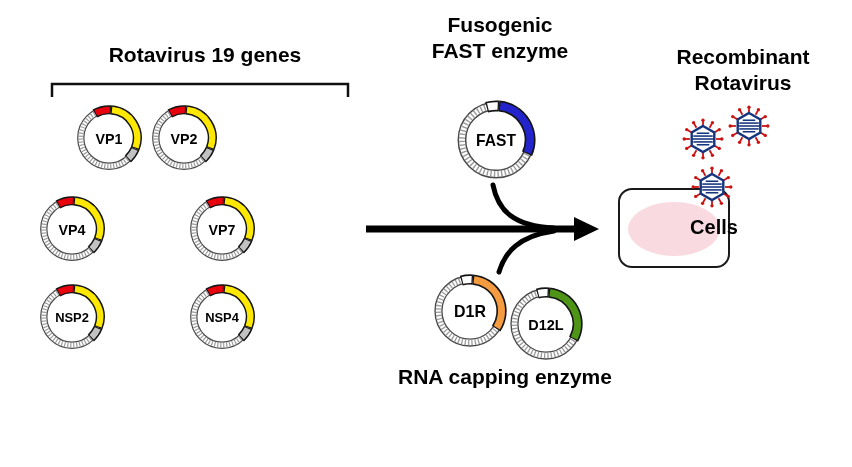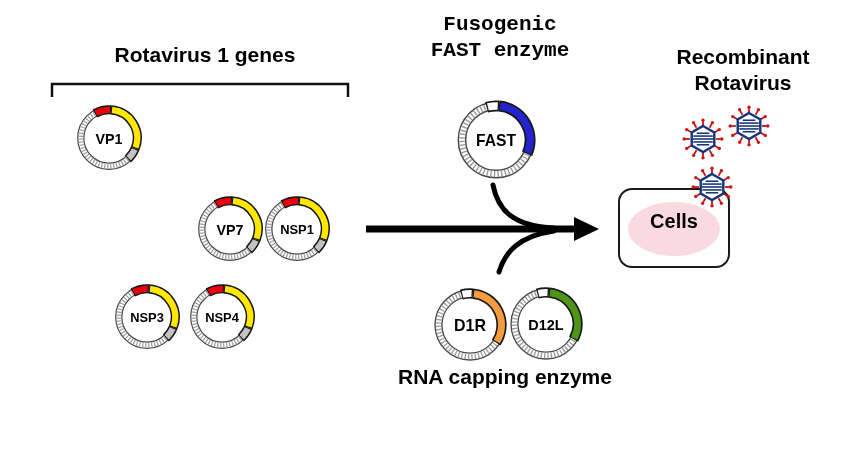--- a/index.html
+++ b/index.html
@@ -13,131 +13,145 @@
   .virus{position:absolute;}
   .cells-box{
     position:absolute;left:618px;top:188px;width:112px;height:80px;
     background:#ffffff;border:2.2px solid #1a1a1a;border-radius:14px;box-sizing:border-box;
   }
   .cell-body{
     position:absolute;left:8px;top:12px;width:92px;height:54px;
     border-radius:50%;
   }
   .cells-label{
-    position:absolute;left:0;top:20px;width:100%;text-align:center;
-    font-weight:bold;font-size:20px;
+    position:absolute;left:0;top:26px;width:100%;text-align:center;
+    font-weight:bold;font-size:20px;padding-left:40px;
   }
   .overlay{position:absolute;left:0;top:0;pointer-events:none;}
 </style>
 </head>
 <body>
 
 <div class="canvas">
 
   <svg class="overlay" width="852" height="467" viewBox="0 0 852 467">
     <path d="M 52 97 L 52 84 L 348 84 L 348 97" fill="none" stroke="#111" stroke-width="2.5"></path>
     <line x1="366" y1="229" x2="576" y2="229" stroke="#000" stroke-width="7"></line>
     <polygon points="574,217 599,229 574,241" fill="#000"></polygon>
     <path d="M 493 185 C 498 211, 514 226, 554 228" fill="none" stroke="#000" stroke-width="5" stroke-linecap="round"></path>
     <path d="M 499 272 C 505 252, 519 236, 554 231" fill="none" stroke="#000" stroke-width="5" stroke-linecap="round"></path>
   </svg>
 
-  <div class="abs h1" style="left:55px;top:42px;width:300px;">Rotavirus 1 genes</div>
+  <div class="abs h1" style="left:55px;top:42px;width:300px;">Rotavirus 19 genes</div>
 
   <div class="plasmid" style="left:75px;top:104px;width:68px;height:68px;">
       <svg viewBox="0 0 100 100" style="width:100%;height:100%;display:block">
         <circle cx="50" cy="50" r="46" fill="#ffffff" stroke="#4a4a4a" stroke-width="1.8"></circle>
         <circle cx="50" cy="50" r="37" fill="#ffffff" stroke="#4a4a4a" stroke-width="1.8"></circle>
         <circle cx="50" cy="50" r="41.5" fill="none" stroke="#9a9a9a" stroke-width="7.2" stroke-dasharray="1.7 2.7"></circle>
         <path d="M 29.25 14.06 A 41.5 41.5 0 0 1 52.89 8.60" stroke="#151515" stroke-width="13.5" fill="none"></path>
         <path d="M 52.89 8.60 A 41.5 41.5 0 0 1 88.48 65.55" stroke="#151515" stroke-width="13.5" fill="none"></path>
         <path d="M 88.48 65.55 A 41.5 41.5 0 0 1 77.77 80.84" stroke="#151515" stroke-width="13.5" fill="none"></path>
         <path d="M 30.64 13.29 A 41.5 41.5 0 0 1 51.30 8.52" stroke="#E8000D" stroke-width="9.2" fill="none"></path>
         <path d="M 54.48 8.74 A 41.5 41.5 0 0 1 89.05 64.06" stroke="#FFE800" stroke-width="9.2" fill="none"></path>
         <path d="M 87.85 67.01 A 41.5 41.5 0 0 1 78.93 79.75" stroke="#C2C2C2" stroke-width="9.2" fill="none"></path>
         <text x="50" y="51" text-anchor="middle" dominant-baseline="central" font-family="Liberation Sans, sans-serif" font-weight="bold" font-size="21" fill="#000">VP1</text>
       </svg>
     </div>
-
-  <div class="plasmid" style="left:196px;top:195px;width:68px;height:68px;">
+  <div class="plasmid" style="left:150px;top:104px;width:68px;height:68px;">
+      <svg viewBox="0 0 100 100" style="width:100%;height:100%;display:block">
+        <circle cx="50" cy="50" r="46" fill="#ffffff" stroke="#4a4a4a" stroke-width="1.8"></circle>
+        <circle cx="50" cy="50" r="37" fill="#ffffff" stroke="#4a4a4a" stroke-width="1.8"></circle>
+        <circle cx="50" cy="50" r="41.5" fill="none" stroke="#9a9a9a" stroke-width="7.2" stroke-dasharray="1.7 2.7"></circle>
+        <path d="M 29.25 14.06 A 41.5 41.5 0 0 1 52.89 8.60" stroke="#151515" stroke-width="13.5" fill="none"></path>
+        <path d="M 52.89 8.60 A 41.5 41.5 0 0 1 88.48 65.55" stroke="#151515" stroke-width="13.5" fill="none"></path>
+        <path d="M 88.48 65.55 A 41.5 41.5 0 0 1 77.77 80.84" stroke="#151515" stroke-width="13.5" fill="none"></path>
+        <path d="M 30.64 13.29 A 41.5 41.5 0 0 1 51.30 8.52" stroke="#E8000D" stroke-width="9.2" fill="none"></path>
+        <path d="M 54.48 8.74 A 41.5 41.5 0 0 1 89.05 64.06" stroke="#FFE800" stroke-width="9.2" fill="none"></path>
+        <path d="M 87.85 67.01 A 41.5 41.5 0 0 1 78.93 79.75" stroke="#C2C2C2" stroke-width="9.2" fill="none"></path>
+        <text x="50" y="51" text-anchor="middle" dominant-baseline="central" font-family="Liberation Sans, sans-serif" font-weight="bold" font-size="21" fill="#000">VP2</text>
+      </svg>
+    </div>
+
+  <div class="plasmid" style="left:38px;top:195px;width:68px;height:68px;">
+      <svg viewBox="0 0 100 100" style="width:100%;height:100%;display:block">
+        <circle cx="50" cy="50" r="46" fill="#ffffff" stroke="#4a4a4a" stroke-width="1.8"></circle>
+        <circle cx="50" cy="50" r="37" fill="#ffffff" stroke="#4a4a4a" stroke-width="1.8"></circle>
+        <circle cx="50" cy="50" r="41.5" fill="none" stroke="#9a9a9a" stroke-width="7.2" stroke-dasharray="1.7 2.7"></circle>
+        <path d="M 29.25 14.06 A 41.5 41.5 0 0 1 52.89 8.60" stroke="#151515" stroke-width="13.5" fill="none"></path>
+        <path d="M 52.89 8.60 A 41.5 41.5 0 0 1 88.48 65.55" stroke="#151515" stroke-width="13.5" fill="none"></path>
+        <path d="M 88.48 65.55 A 41.5 41.5 0 0 1 77.77 80.84" stroke="#151515" stroke-width="13.5" fill="none"></path>
+        <path d="M 30.64 13.29 A 41.5 41.5 0 0 1 51.30 8.52" stroke="#E8000D" stroke-width="9.2" fill="none"></path>
+        <path d="M 54.48 8.74 A 41.5 41.5 0 0 1 89.05 64.06" stroke="#FFE800" stroke-width="9.2" fill="none"></path>
+        <path d="M 87.85 67.01 A 41.5 41.5 0 0 1 78.93 79.75" stroke="#C2C2C2" stroke-width="9.2" fill="none"></path>
+        <text x="50" y="51" text-anchor="middle" dominant-baseline="central" font-family="Liberation Sans, sans-serif" font-weight="bold" font-size="21" fill="#000">VP4</text>
+      </svg>
+    </div>
+  <div class="plasmid" style="left:188px;top:195px;width:68px;height:68px;">
       <svg viewBox="0 0 100 100" style="width:100%;height:100%;display:block">
         <circle cx="50" cy="50" r="46" fill="#ffffff" stroke="#4a4a4a" stroke-width="1.8"></circle>
         <circle cx="50" cy="50" r="37" fill="#ffffff" stroke="#4a4a4a" stroke-width="1.8"></circle>
         <circle cx="50" cy="50" r="41.5" fill="none" stroke="#9a9a9a" stroke-width="7.2" stroke-dasharray="1.7 2.7"></circle>
         <path d="M 29.25 14.06 A 41.5 41.5 0 0 1 52.89 8.60" stroke="#151515" stroke-width="13.5" fill="none"></path>
         <path d="M 52.89 8.60 A 41.5 41.5 0 0 1 88.48 65.55" stroke="#151515" stroke-width="13.5" fill="none"></path>
         <path d="M 88.48 65.55 A 41.5 41.5 0 0 1 77.77 80.84" stroke="#151515" stroke-width="13.5" fill="none"></path>
         <path d="M 30.64 13.29 A 41.5 41.5 0 0 1 51.30 8.52" stroke="#E8000D" stroke-width="9.2" fill="none"></path>
         <path d="M 54.48 8.74 A 41.5 41.5 0 0 1 89.05 64.06" stroke="#FFE800" stroke-width="9.2" fill="none"></path>
         <path d="M 87.85 67.01 A 41.5 41.5 0 0 1 78.93 79.75" stroke="#C2C2C2" stroke-width="9.2" fill="none"></path>
         <text x="50" y="51" text-anchor="middle" dominant-baseline="central" font-family="Liberation Sans, sans-serif" font-weight="bold" font-size="21" fill="#000">VP7</text>
       </svg>
     </div>
-  <div class="plasmid" style="left:263px;top:195px;width:68px;height:68px;">
-      <svg viewBox="0 0 100 100" style="width:100%;height:100%;display:block">
-        <circle cx="50" cy="50" r="46" fill="#ffffff" stroke="#4a4a4a" stroke-width="1.8"></circle>
-        <circle cx="50" cy="50" r="37" fill="#ffffff" stroke="#4a4a4a" stroke-width="1.8"></circle>
-        <circle cx="50" cy="50" r="41.5" fill="none" stroke="#9a9a9a" stroke-width="7.2" stroke-dasharray="1.7 2.7"></circle>
-        <path d="M 29.25 14.06 A 41.5 41.5 0 0 1 52.89 8.60" stroke="#151515" stroke-width="13.5" fill="none"></path>
-        <path d="M 52.89 8.60 A 41.5 41.5 0 0 1 88.48 65.55" stroke="#151515" stroke-width="13.5" fill="none"></path>
-        <path d="M 88.48 65.55 A 41.5 41.5 0 0 1 77.77 80.84" stroke="#151515" stroke-width="13.5" fill="none"></path>
-        <path d="M 30.64 13.29 A 41.5 41.5 0 0 1 51.30 8.52" stroke="#E8000D" stroke-width="9.2" fill="none"></path>
-        <path d="M 54.48 8.74 A 41.5 41.5 0 0 1 89.05 64.06" stroke="#FFE800" stroke-width="9.2" fill="none"></path>
-        <path d="M 87.85 67.01 A 41.5 41.5 0 0 1 78.93 79.75" stroke="#C2C2C2" stroke-width="9.2" fill="none"></path>
-        <text x="50" y="51" text-anchor="middle" dominant-baseline="central" font-family="Liberation Sans, sans-serif" font-weight="bold" font-size="19" fill="#000">NSP1</text>
-      </svg>
-    </div>
-
-  <div class="plasmid" style="left:113px;top:283px;width:68px;height:68px;">
-      <svg viewBox="0 0 100 100" style="width:100%;height:100%;display:block">
-        <circle cx="50" cy="50" r="46" fill="#ffffff" stroke="#4a4a4a" stroke-width="1.8"></circle>
-        <circle cx="50" cy="50" r="37" fill="#ffffff" stroke="#4a4a4a" stroke-width="1.8"></circle>
-        <circle cx="50" cy="50" r="41.5" fill="none" stroke="#9a9a9a" stroke-width="7.2" stroke-dasharray="1.7 2.7"></circle>
-        <path d="M 29.25 14.06 A 41.5 41.5 0 0 1 52.89 8.60" stroke="#151515" stroke-width="13.5" fill="none"></path>
-        <path d="M 52.89 8.60 A 41.5 41.5 0 0 1 88.48 65.55" stroke="#151515" stroke-width="13.5" fill="none"></path>
-        <path d="M 88.48 65.55 A 41.5 41.5 0 0 1 77.77 80.84" stroke="#151515" stroke-width="13.5" fill="none"></path>
-        <path d="M 30.64 13.29 A 41.5 41.5 0 0 1 51.30 8.52" stroke="#E8000D" stroke-width="9.2" fill="none"></path>
-        <path d="M 54.48 8.74 A 41.5 41.5 0 0 1 89.05 64.06" stroke="#FFE800" stroke-width="9.2" fill="none"></path>
-        <path d="M 87.85 67.01 A 41.5 41.5 0 0 1 78.93 79.75" stroke="#C2C2C2" stroke-width="9.2" fill="none"></path>
-        <text x="50" y="51" text-anchor="middle" dominant-baseline="central" font-family="Liberation Sans, sans-serif" font-weight="bold" font-size="19" fill="#000">NSP3</text>
+
+  <div class="plasmid" style="left:38px;top:283px;width:68px;height:68px;">
+      <svg viewBox="0 0 100 100" style="width:100%;height:100%;display:block">
+        <circle cx="50" cy="50" r="46" fill="#ffffff" stroke="#4a4a4a" stroke-width="1.8"></circle>
+        <circle cx="50" cy="50" r="37" fill="#ffffff" stroke="#4a4a4a" stroke-width="1.8"></circle>
+        <circle cx="50" cy="50" r="41.5" fill="none" stroke="#9a9a9a" stroke-width="7.2" stroke-dasharray="1.7 2.7"></circle>
+        <path d="M 29.25 14.06 A 41.5 41.5 0 0 1 52.89 8.60" stroke="#151515" stroke-width="13.5" fill="none"></path>
+        <path d="M 52.89 8.60 A 41.5 41.5 0 0 1 88.48 65.55" stroke="#151515" stroke-width="13.5" fill="none"></path>
+        <path d="M 88.48 65.55 A 41.5 41.5 0 0 1 77.77 80.84" stroke="#151515" stroke-width="13.5" fill="none"></path>
+        <path d="M 30.64 13.29 A 41.5 41.5 0 0 1 51.30 8.52" stroke="#E8000D" stroke-width="9.2" fill="none"></path>
+        <path d="M 54.48 8.74 A 41.5 41.5 0 0 1 89.05 64.06" stroke="#FFE800" stroke-width="9.2" fill="none"></path>
+        <path d="M 87.85 67.01 A 41.5 41.5 0 0 1 78.93 79.75" stroke="#C2C2C2" stroke-width="9.2" fill="none"></path>
+        <text x="50" y="51" text-anchor="middle" dominant-baseline="central" font-family="Liberation Sans, sans-serif" font-weight="bold" font-size="19" fill="#000">NSP2</text>
       </svg>
     </div>
   <div class="plasmid" style="left:188px;top:283px;width:68px;height:68px;">
       <svg viewBox="0 0 100 100" style="width:100%;height:100%;display:block">
         <circle cx="50" cy="50" r="46" fill="#ffffff" stroke="#4a4a4a" stroke-width="1.8"></circle>
         <circle cx="50" cy="50" r="37" fill="#ffffff" stroke="#4a4a4a" stroke-width="1.8"></circle>
         <circle cx="50" cy="50" r="41.5" fill="none" stroke="#9a9a9a" stroke-width="7.2" stroke-dasharray="1.7 2.7"></circle>
         <path d="M 29.25 14.06 A 41.5 41.5 0 0 1 52.89 8.60" stroke="#151515" stroke-width="13.5" fill="none"></path>
         <path d="M 52.89 8.60 A 41.5 41.5 0 0 1 88.48 65.55" stroke="#151515" stroke-width="13.5" fill="none"></path>
         <path d="M 88.48 65.55 A 41.5 41.5 0 0 1 77.77 80.84" stroke="#151515" stroke-width="13.5" fill="none"></path>
         <path d="M 30.64 13.29 A 41.5 41.5 0 0 1 51.30 8.52" stroke="#E8000D" stroke-width="9.2" fill="none"></path>
         <path d="M 54.48 8.74 A 41.5 41.5 0 0 1 89.05 64.06" stroke="#FFE800" stroke-width="9.2" fill="none"></path>
         <path d="M 87.85 67.01 A 41.5 41.5 0 0 1 78.93 79.75" stroke="#C2C2C2" stroke-width="9.2" fill="none"></path>
         <text x="50" y="51" text-anchor="middle" dominant-baseline="central" font-family="Liberation Sans, sans-serif" font-weight="bold" font-size="19" fill="#000">NSP4</text>
       </svg>
     </div>
 
-  <div class="abs h1" style="left:400px;top:12px;width:200px;font-family:Liberation Mono, monospace;">
+  <div class="abs h1" style="left:400px;top:12px;width:200px;">
     <div>Fusogenic</div>
     <div>FAST enzyme</div>
   </div>
   <div class="plasmid" style="left:455px;top:99px;width:82px;height:82px;">
       <svg viewBox="0 0 100 100" style="width:100%;height:100%;display:block">
         <circle cx="50" cy="50" r="46" fill="#ffffff" stroke="#4a4a4a" stroke-width="1.8"></circle>
         <circle cx="50" cy="50" r="37" fill="#ffffff" stroke="#4a4a4a" stroke-width="1.8"></circle>
         <circle cx="50" cy="50" r="41.5" fill="none" stroke="#9a9a9a" stroke-width="7.2" stroke-dasharray="1.7 2.7"></circle>
         <path d="M 38.56 10.11 A 41.5 41.5 0 0 1 53.62 8.66" stroke="#151515" stroke-width="13.5" fill="none"></path>
         <path d="M 53.62 8.66 A 41.5 41.5 0 0 1 87.91 66.88" stroke="#151515" stroke-width="13.5" fill="none"></path>
         <path d="M 40.10 9.70 A 41.5 41.5 0 0 1 52.03 8.55" stroke="#FFFFFF" stroke-width="9.2" fill="none"></path>
         <path d="M 55.20 8.83 A 41.5 41.5 0 0 1 88.53 65.41" stroke="#2424CC" stroke-width="9.2" fill="none"></path>
         <text x="50" y="51" text-anchor="middle" dominant-baseline="central" font-family="Liberation Sans, sans-serif" font-weight="bold" font-size="19" fill="#000">FAST</text>
       </svg>
     </div>
 
-  <div class="plasmid" style="left:432px;top:287px;width:76px;height:76px;">
+  <div class="plasmid" style="left:432px;top:273px;width:76px;height:76px;">
       <svg viewBox="0 0 100 100" style="width:100%;height:100%;display:block">
         <circle cx="50" cy="50" r="46" fill="#ffffff" stroke="#4a4a4a" stroke-width="1.8"></circle>
         <circle cx="50" cy="50" r="37" fill="#ffffff" stroke="#4a4a4a" stroke-width="1.8"></circle>
         <circle cx="50" cy="50" r="41.5" fill="none" stroke="#9a9a9a" stroke-width="7.2" stroke-dasharray="1.7 2.7"></circle>
         <path d="M 38.56 10.11 A 41.5 41.5 0 0 1 53.62 8.66" stroke="#151515" stroke-width="13.5" fill="none"></path>
         <path d="M 53.62 8.66 A 41.5 41.5 0 0 1 84.41 73.21" stroke="#151515" stroke-width="13.5" fill="none"></path>
         <path d="M 40.10 9.70 A 41.5 41.5 0 0 1 52.03 8.55" stroke="#FFFFFF" stroke-width="9.2" fill="none"></path>
         <path d="M 55.20 8.83 A 41.5 41.5 0 0 1 85.27 71.87" stroke="#F59B40" stroke-width="9.2" fill="none"></path>
         <text x="50" y="51" text-anchor="middle" dominant-baseline="central" font-family="Liberation Sans, sans-serif" font-weight="bold" font-size="21" fill="#000">D1R</text>
       </svg>

